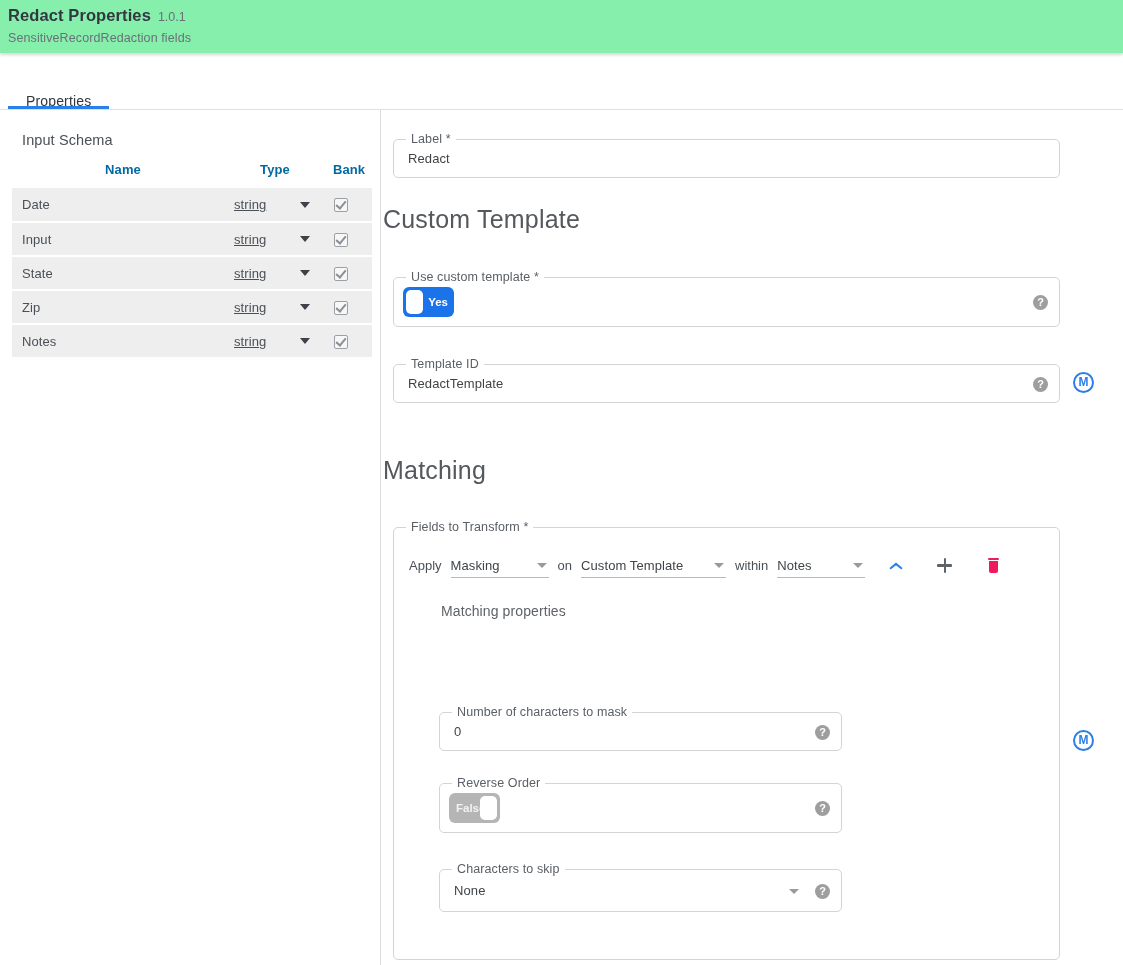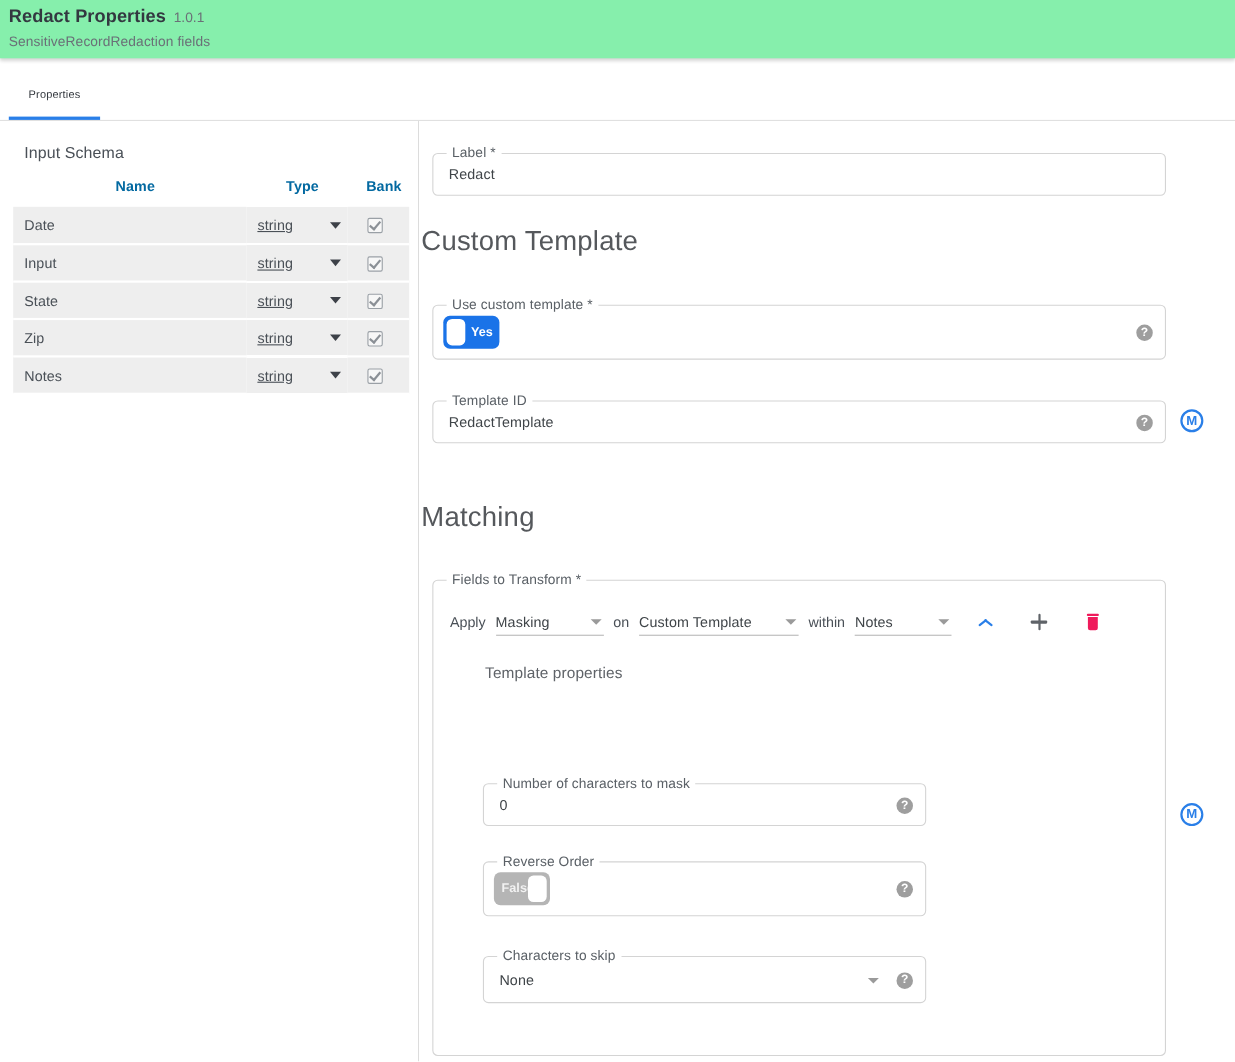--- a/index.html
+++ b/index.html
@@ -28,22 +28,22 @@
     font-size: 12.5px; color: #6a7077; margin-top: 6px; letter-spacing: .1px;
   }
 
   
   .tab-bar {
     position: absolute; left: 0; top: 63px; width: 1123px; height: 47px;
     background: #ffffff; border-bottom: 1px solid #e0e0e0;
     display: flex; align-items: stretch; padding-left: 8px;
   }
   .tab {
-    display: flex; align-items: center; justify-content: center;
-    padding: 0 18px; font-size: 10px; color: #6a7077; cursor: pointer;
+    display: flex; align-items: flex-end; justify-content: center;
+    padding: 0 18px; font-size: 14px; color: #6a7077; cursor: pointer;
     position: relative; letter-spacing: .15px;
   }
   .tab.active { color: #32373d; }
   .tab.active::after {
     content: ""; position: absolute; left: 0; right: 0; bottom: 0;
     height: 3px; background: #2a7fe8;
   }
 
   
   .body-area {
@@ -341,21 +341,21 @@
           <span class="tri-down"></span>
         </div>
         <span class="chev-up" style="margin-left:15px;"></span>
         <span class="plus-ico" style="margin-left:26px;"></span>
         <span class="trash-ico" style="margin-left:26px;">
           <span class="lid"></span>
           <span class="can"></span>
         </span>
       </div>
 
-      <div class="sublabel" style="position:absolute; left:47px; top:75px;">Template properties</div>
+      <div class="sublabel" style="position:absolute; left:47px; top:75px;">Matching properties</div>
 
 
       <div class="fs" style="position:absolute; left:45px; top:184px; width:403px; height:39px;">
         <span class="legend">Number of characters to mask</span>
         <div class="fs-value">0</div>
         <span class="help" style="position:absolute; right:11px; top:12px;">?</span>
       </div>
 
       <div class="fs" style="position:absolute; left:45px; top:255px; width:403px; height:50px;">
         <span class="legend">Reverse Order</span>

